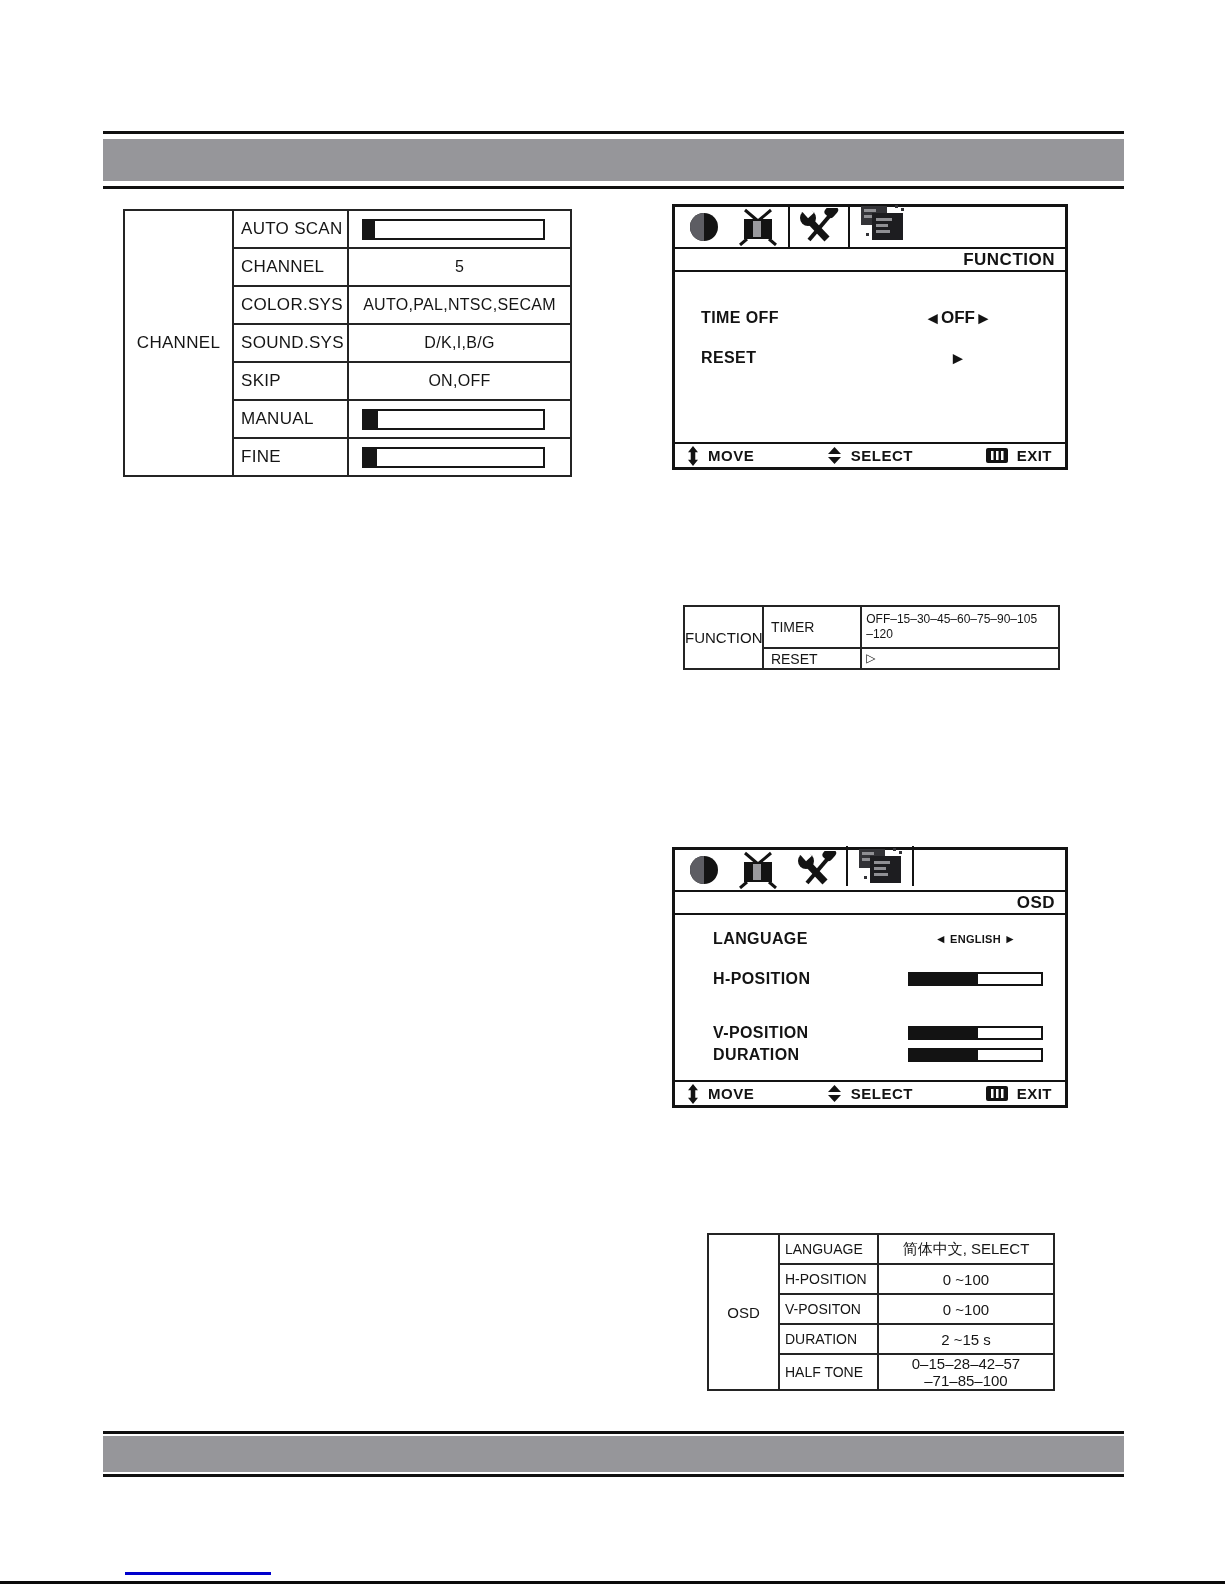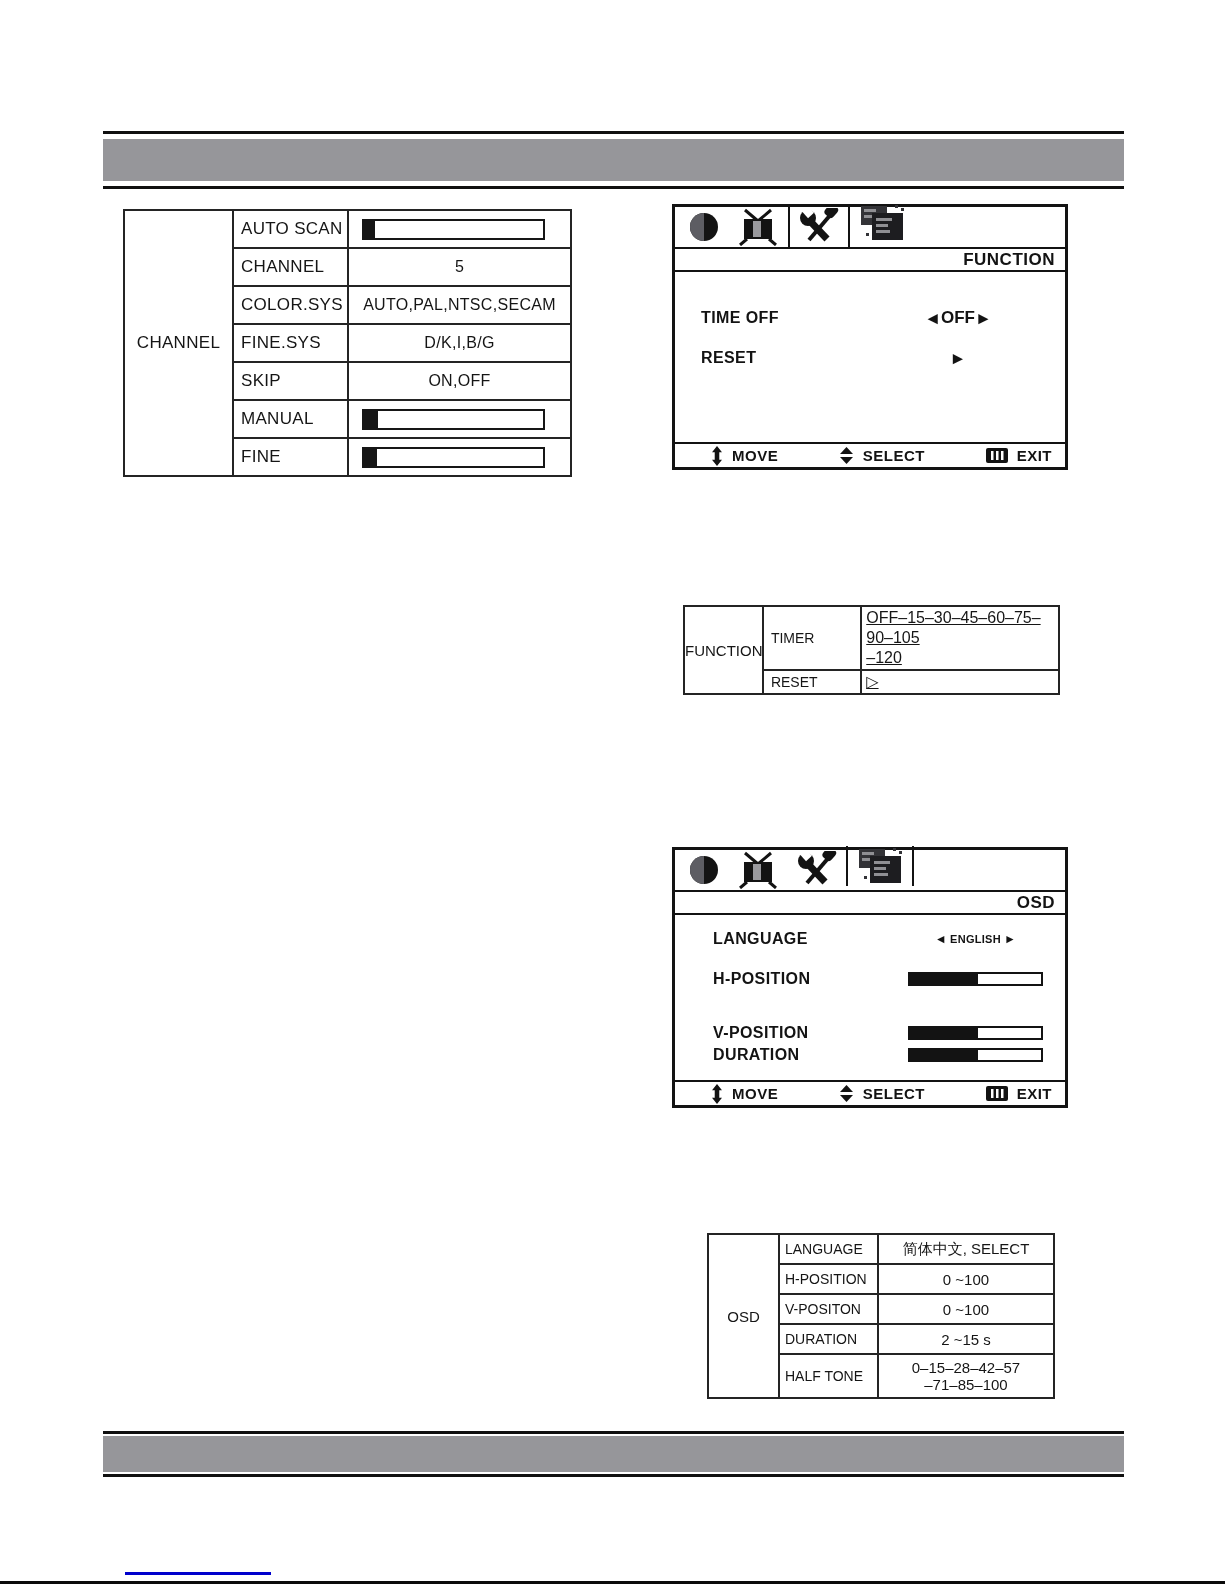--- a/index.html
+++ b/index.html
@@ -29,30 +29,30 @@
   .channel-table tr { height:38px; }
   .channel-table .c1 { width:109px; }
   .channel-table .c2 { width:115px; }
   .channel-table .c3 { width:223px; font-size:16px; }
   .pbar { width:183px; height:21px; border:2px solid #161616; margin-left:13px; background:#fff; }
   .pfill { height:100%; background:#161616; }
 
   .function-table { left:683px; top:605px; width:377px; }
   .function-table .c1 { width:77px;  font-size:15px; }
   .function-table .c2 { width:96px;  font-size:14px; }
-  .function-table .c3 { width:193px; font-size:16px; text-align:left; padding:1px 4px; line-height:1.25;text-decoration:underline; }
+  .function-table .c3 { width:193px; font-size:12px; text-align:left; padding:1px 4px; line-height:1.25; }
   .function-table tr.r1 { height:42px; }
   .function-table tr.r2 { height:21px; }
 
   .osd-table { left:707px; top:1233px; width:346px; }
   .osd-table .c1 { width:71px;  font-size:15px; }
   .osd-table .c2 { width:99px;  font-size:14px; padding-left:5px; }
   .osd-table .c3 { width:176px; font-size:15px; }
   .osd-table tr { height:30px; }
-  .osd-table tr.tall { height:44px; }
+  .osd-table tr.tall { height:36px; }
   .prewrap { white-space:pre-line; }
 
   
   .osd-menu {
     position:absolute; width:396px; border:3px solid #131313; background:#fff;
     font-weight:bold; color:#131313; display:flex; flex-direction:column;
   }
   .fn-menu  { left:672px; top:204px; height:266px; }
   .osd-menu2{ left:672px; top:847px; height:261px; }
   .menu-iconbar {
@@ -80,21 +80,21 @@
   .osd-menu2 .row-1 { top:54px; }
   .osd-menu2 .row-2 { top:108px; }
   .osd-menu2 .row-3 { top:130px; }
   .lang-val { font-size:11px; letter-spacing:.3px; }
   .arr { line-height:1; }
   .arr.small { font-size:12px; padding:0 3px; }
   .menubar { position:absolute; left:195px; width:135px; height:14px; border:2px solid #131313; background:#fff; }
   .menubar .mfill { height:100%; background:#131313; }
   .menu-footer {
     height:25px; border-top:2px solid #131313; display:flex; align-items:center;
-    justify-content:space-between; padding:0 13px 0 36px; flex:none;
+    justify-content:space-between; padding:0 13px 0 12px; flex:none;
   }
   .fitem { display:flex; align-items:center; gap:9px; font-size:15px; letter-spacing:.5px; }
 
   
   .link-underline { position:absolute; left:125px; top:1572px; width:146px; height:3px; background:#0000cc; }
   .page-bottom-rule { position:absolute; left:0; top:1581px; width:1225px; height:3px; background:#0a0a0a; }
 </style>
 </head>
 <body>
 
@@ -119,21 +119,21 @@
     </tr>
     <tr>
       <td class="c2 label-cell">CHANNEL</td>
       <td class="c3 value-cell">5</td>
     </tr>
     <tr>
       <td class="c2 label-cell">COLOR.SYS</td>
       <td class="c3 value-cell">AUTO,PAL,NTSC,SECAM</td>
     </tr>
     <tr>
-      <td class="c2 label-cell">FINE.SYS</td>
+      <td class="c2 label-cell">SOUND.SYS</td>
       <td class="c3 value-cell">D/K,I,B/G</td>
     </tr>
     <tr>
       <td class="c2 label-cell">SKIP</td>
       <td class="c3 value-cell">ON,OFF</td>
     </tr>
     <tr>
       <td class="c2 label-cell">MANUAL</td>
       <td class="c3 value-cell">
         <div class="pbar">

